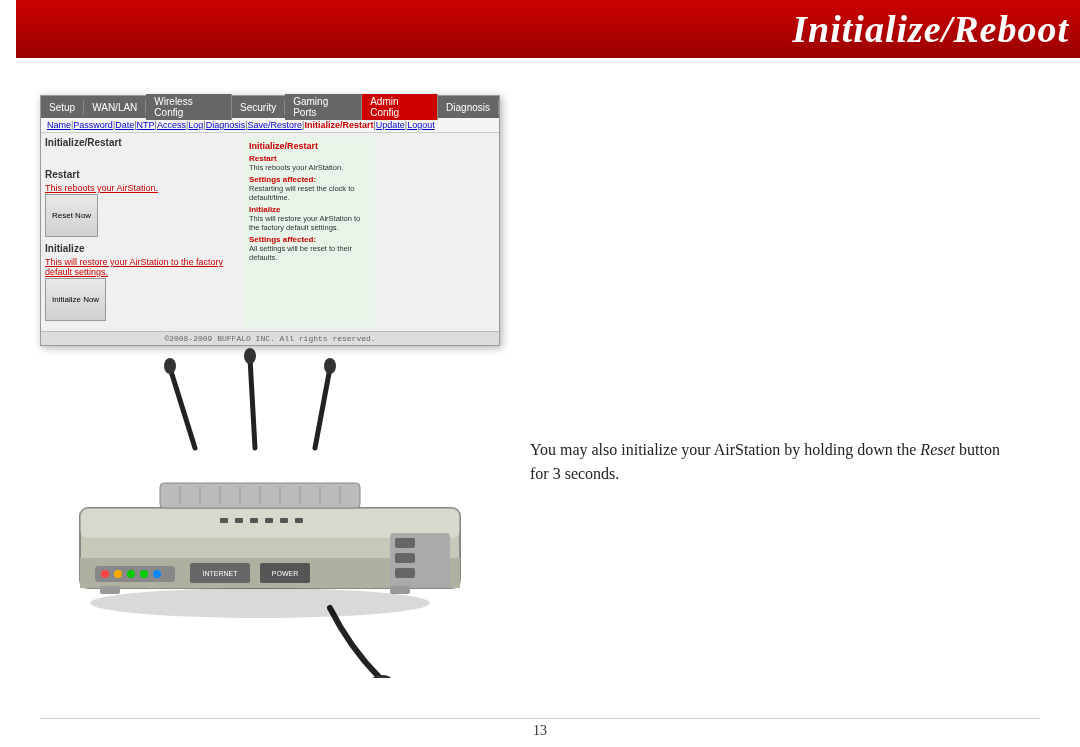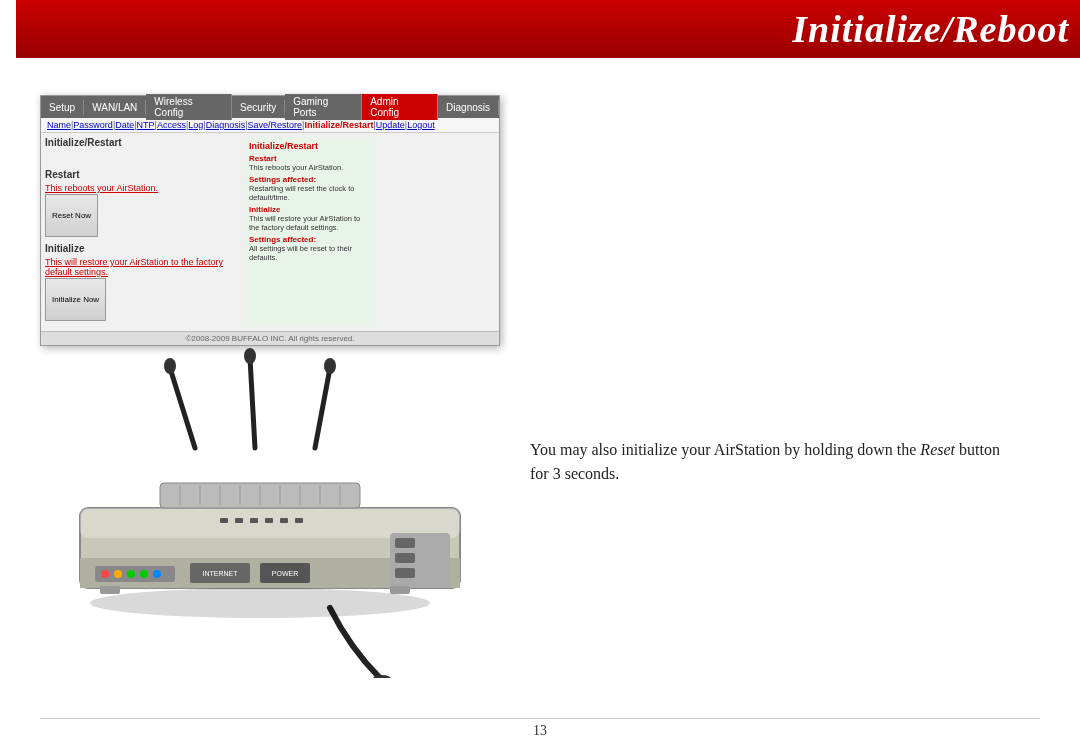--- a/index.html
+++ b/index.html
@@ -174,21 +174,21 @@
 
     .right-col-item-text {
       color: #333;
       font-size: 7.5px;
     }
 
     .footer-bar {
       background: #ddd;
       text-align: center;
       font-size: 8px;
-      font-family: Liberation Sans, sans-serif;
+      font-family: Liberation Mono, monospace;
       color: #666;
       padding: 2px;
       border-top: 1px solid #bbb;
     }
 
     
     .router-area {
       position: absolute;
       top: 280px;
       left: 40px;

